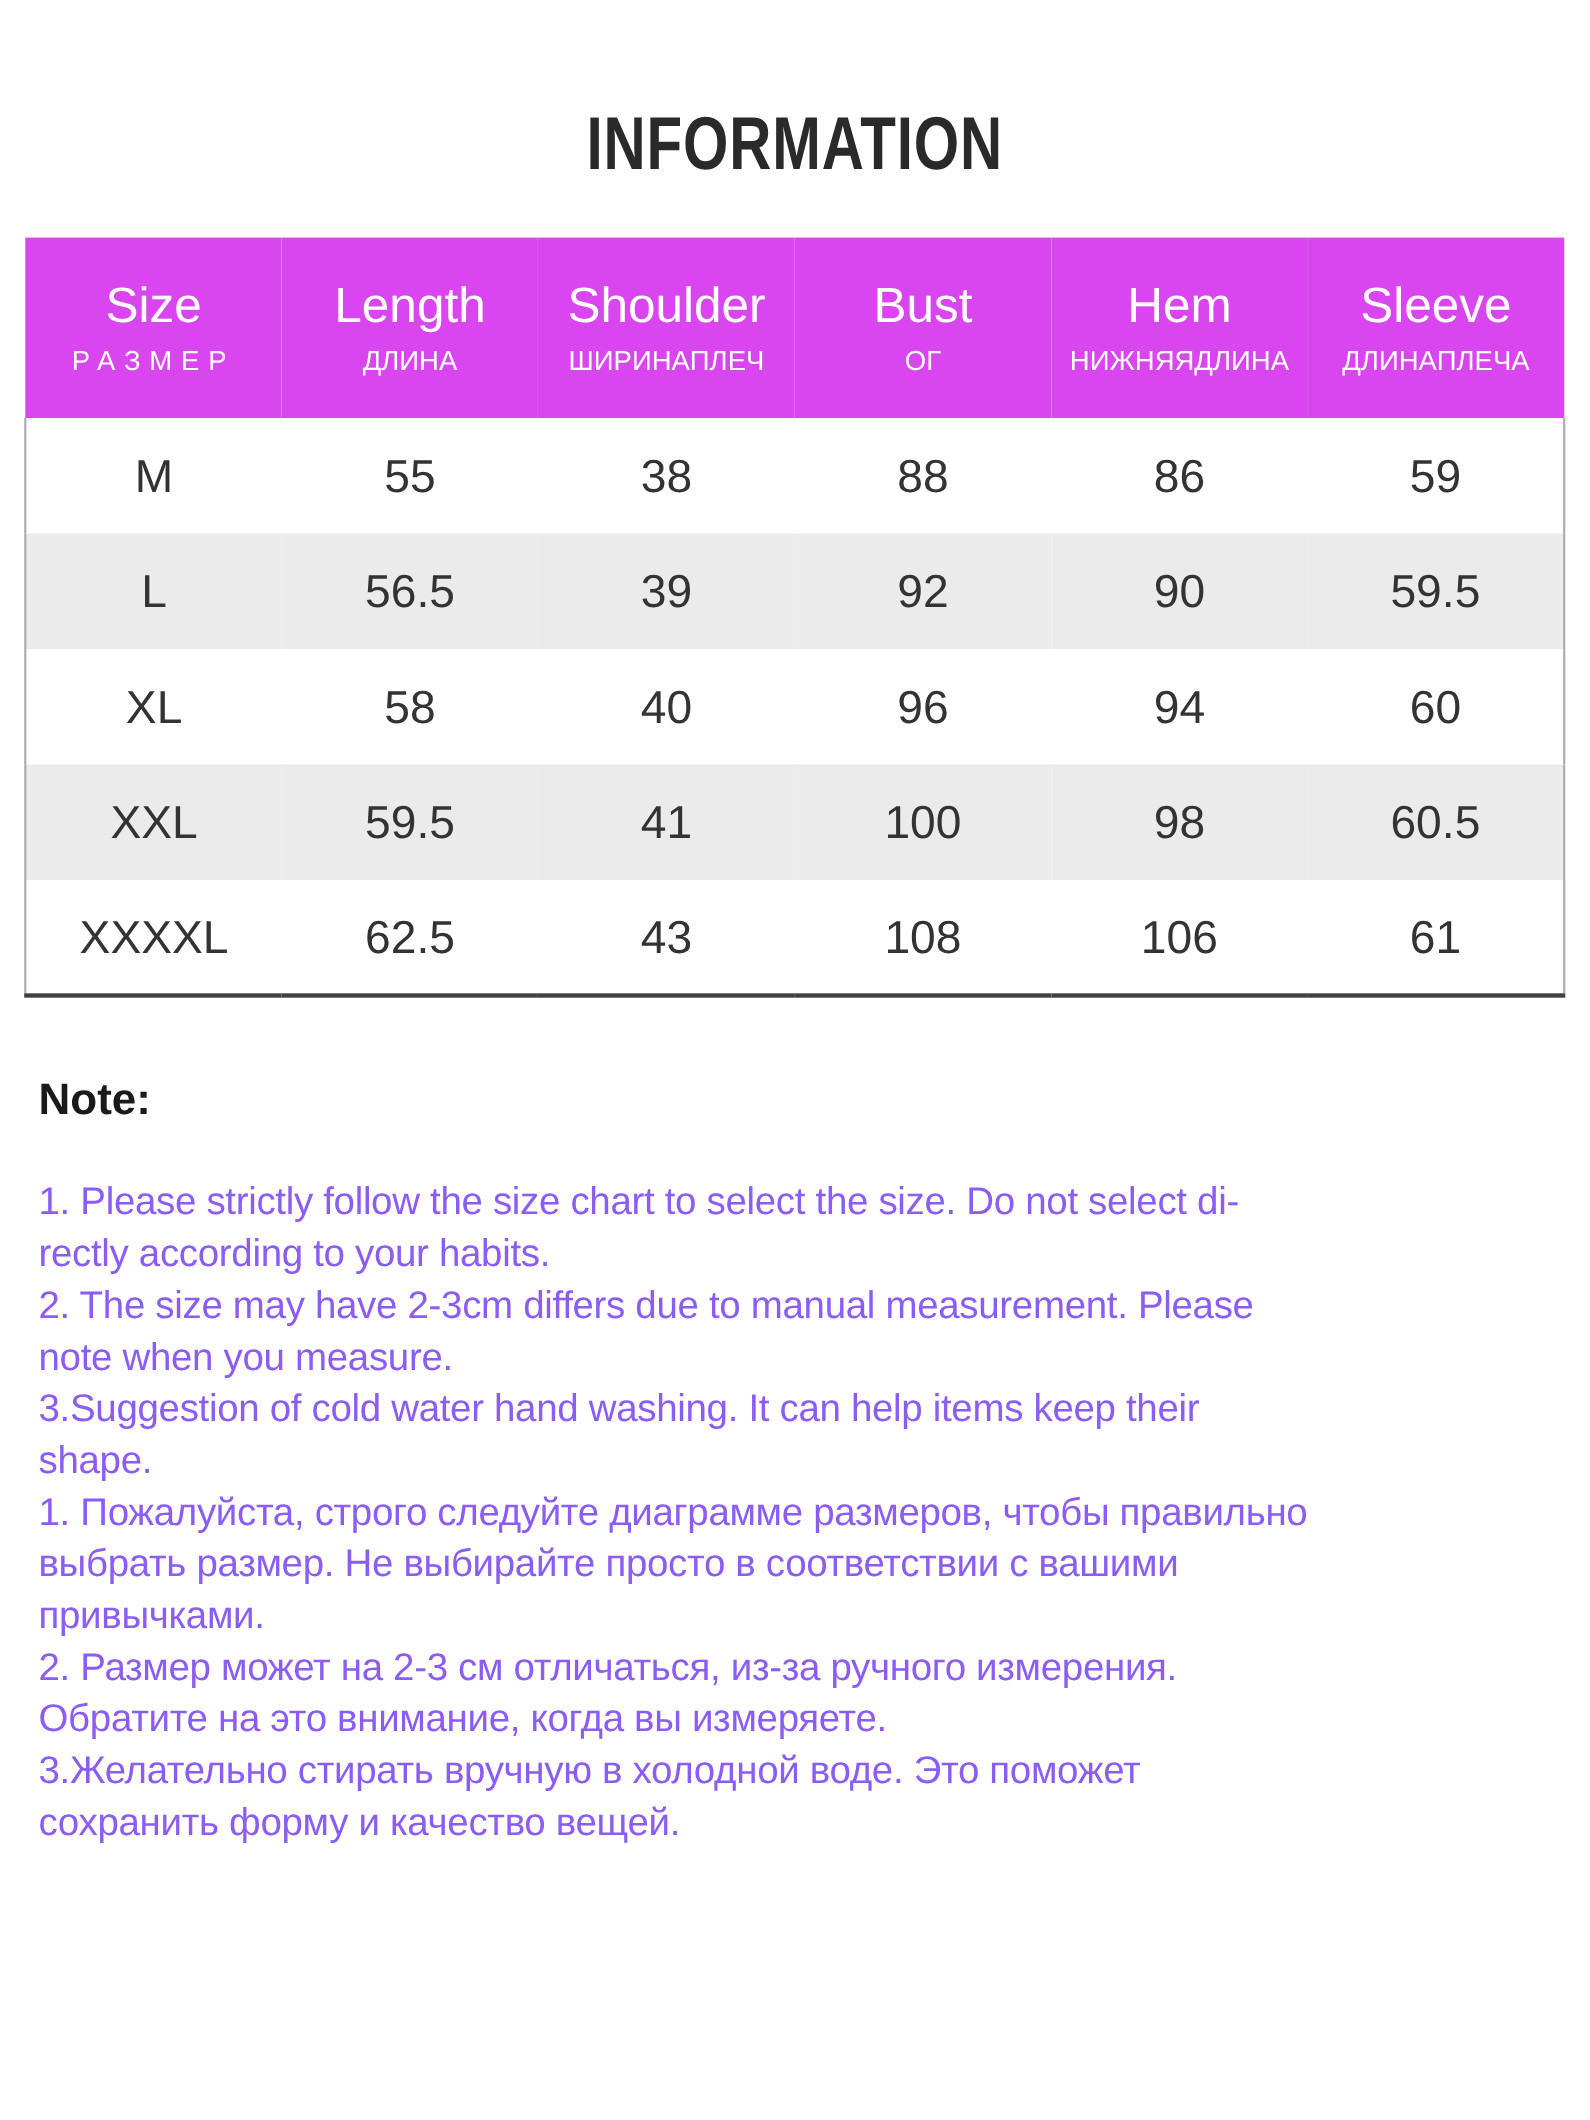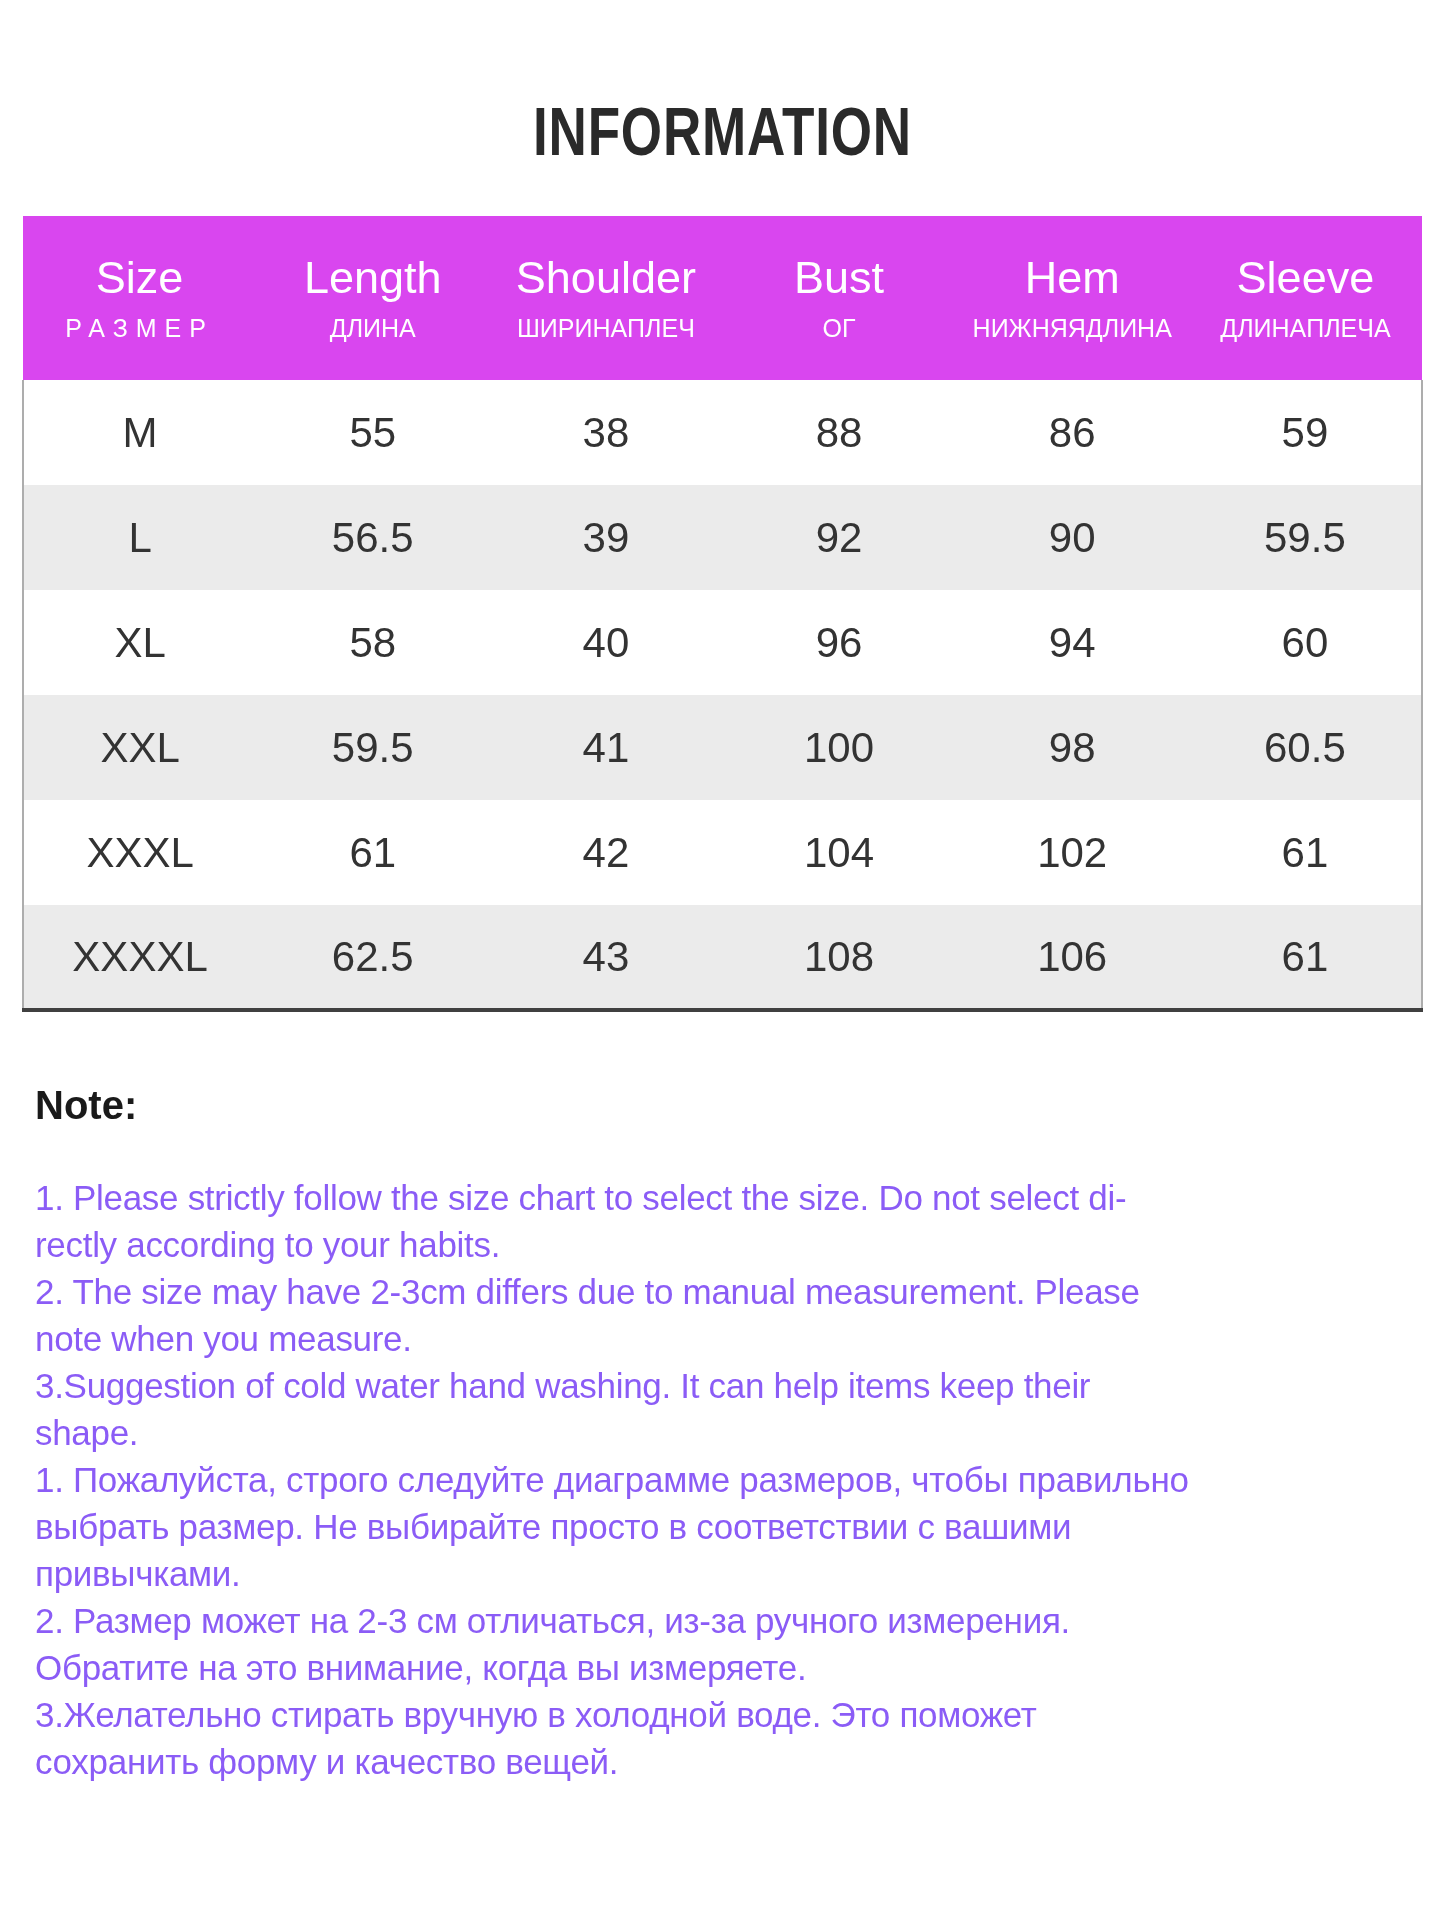--- a/index.html
+++ b/index.html
@@ -136,28 +136,20 @@
         </tr>
         <tr>
           <td>XXL</td>
           <td>59.5</td>
           <td>41</td>
           <td>100</td>
           <td>98</td>
           <td>60.5</td>
         </tr>
         <tr>
-          <td>XXXL</td>
-          <td>61</td>
-          <td>42</td>
-          <td>104</td>
-          <td>102</td>
-          <td>61</td>
-        </tr>
-        <tr>
           <td>XXXXL</td>
           <td>62.5</td>
           <td>43</td>
           <td>108</td>
           <td>106</td>
           <td>61</td>
         </tr>
       </tbody>
   </table>
 

